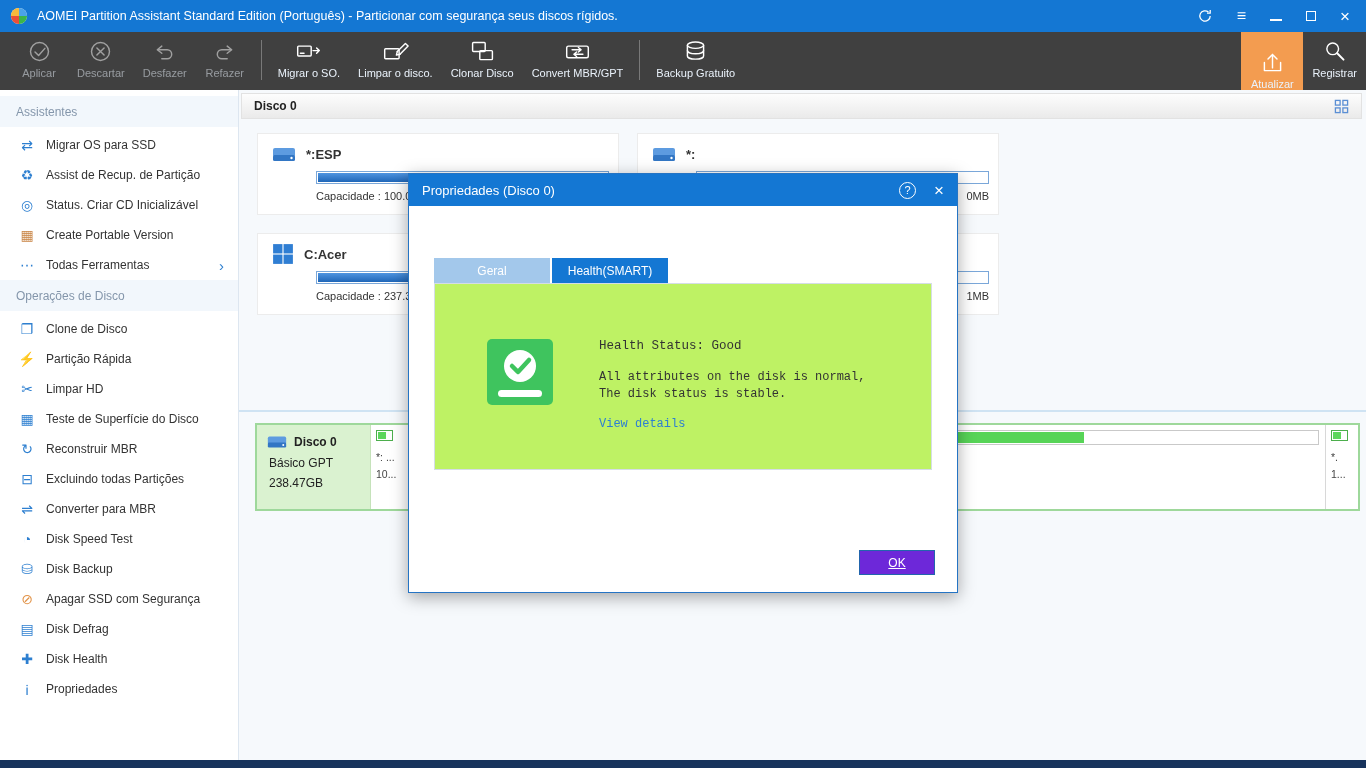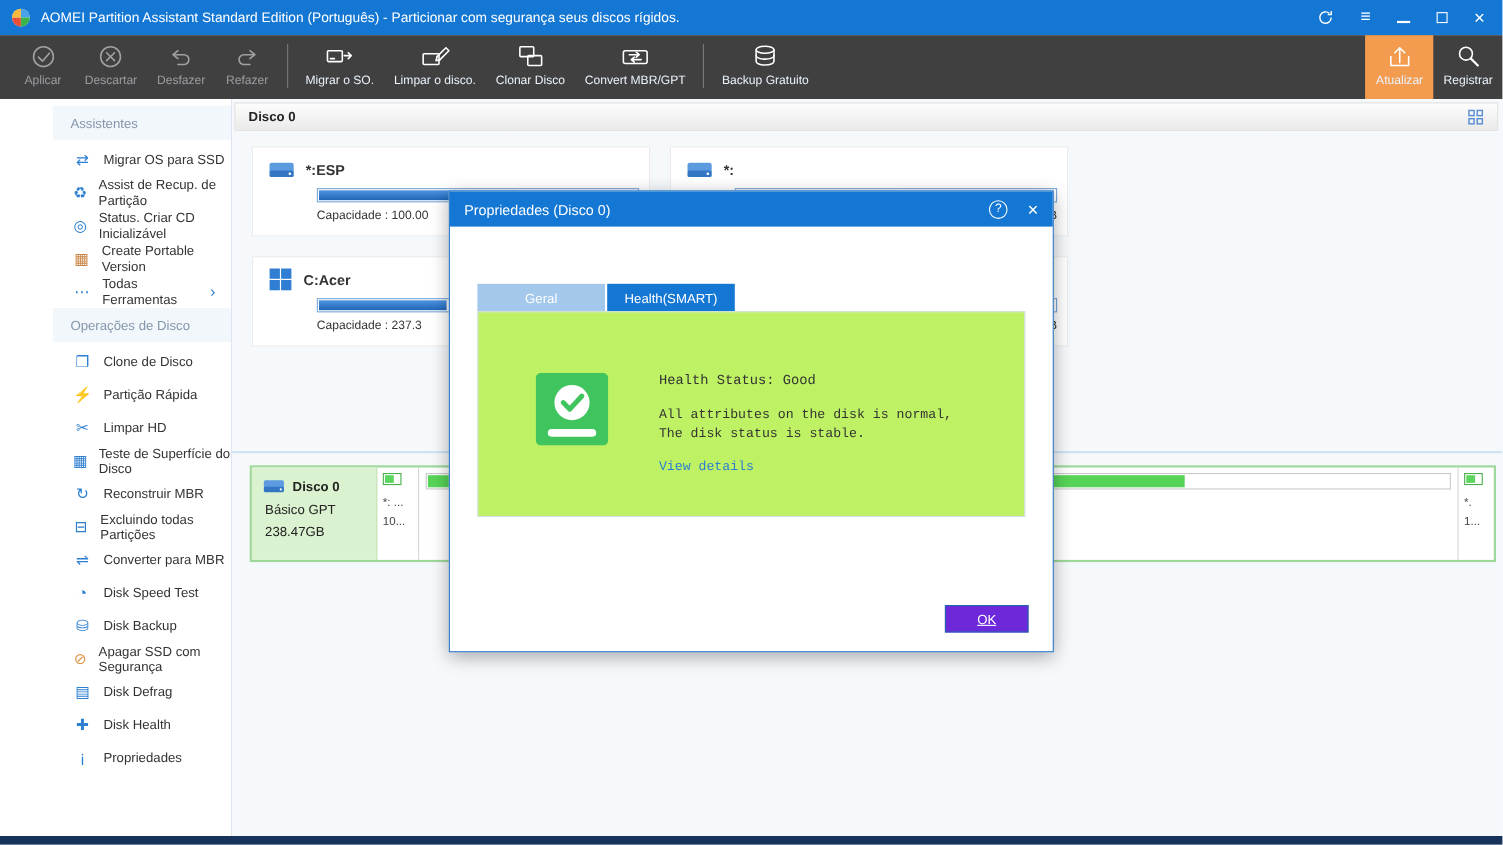--- a/index.html
+++ b/index.html
@@ -22,28 +22,28 @@
   .toolbar { position:absolute; left:0; top:32px; width:1366px; height:58px; background:#404040;
     display:flex; align-items:flex-start; z-index:5; }
   .tb-btn { display:flex; flex-direction:column; align-items:center; padding:6px 9px 0; min-width:58px;
     color:#eaf2fb; cursor:pointer; height:58px; }
   .tb-btn .tb-lbl { font-size:11px; margin-top:2px; white-space:nowrap; }
   .tb-ico { width:27px; height:27px; stroke:#fff; fill:none; stroke-width:1.6; stroke-linecap:round; stroke-linejoin:round; }
   .tb-btn.disabled { opacity:.5; cursor:default; }
   .tb-sep { width:1px; height:40px; background:rgba(255,255,255,.3); margin:8px 7px 0; }
   .tb-left { display:flex; margin-left:10px; }
   .tb-right { margin-left:auto; display:flex; }
-  .tb-btn.highlight { background:#f39c50; min-width:62px; }
+  .tb-btn.highlight { background:#f39c50; min-width:62px;justify-content:flex-end; }
 
   
   .app { position:absolute; left:0; top:90px; bottom:8px; width:1366px; display:flex; background:#eef3f9; }
   .statusbar { position:absolute; left:0; bottom:0; width:1366px; height:8px; background:#17335c; }
 
   
-  .sidebar { width:211px; background:#fff; border-right:1px solid #dde6f0; padding-top:6px; overflow:hidden;padding-left:48px; }
+  .sidebar { width:239px; background:#fff; border-right:1px solid #dde6f0; padding-top:6px; overflow:hidden; }
   .side-section-title { padding:9px 16px 8px; color:#8496ab; font-size:12px; background:#f2f7fc; margin-bottom:3px; }
   .side-item { height:30px; display:flex; align-items:center; padding-left:17px; font-size:12px; color:#333; cursor:pointer; }
   .side-item .ico { width:20px; margin-right:9px; font-size:14px; text-align:center; color:#2d7fd0; }
   .side-item .chev { margin-left:auto; margin-right:14px; color:#2d7fd0; font-size:15px; }
 
   
   .main { flex:1; position:relative; background:#f6f9fc; overflow:hidden; }
   .disk-header { height:26px; margin:3px 4px 0 2px; background:linear-gradient(#fdfdfd,#eaeaea);
     border:1px solid #e2e2e2; display:flex; align-items:center; padding:0 12px; font-size:12px;
     font-weight:700; color:#222; }

